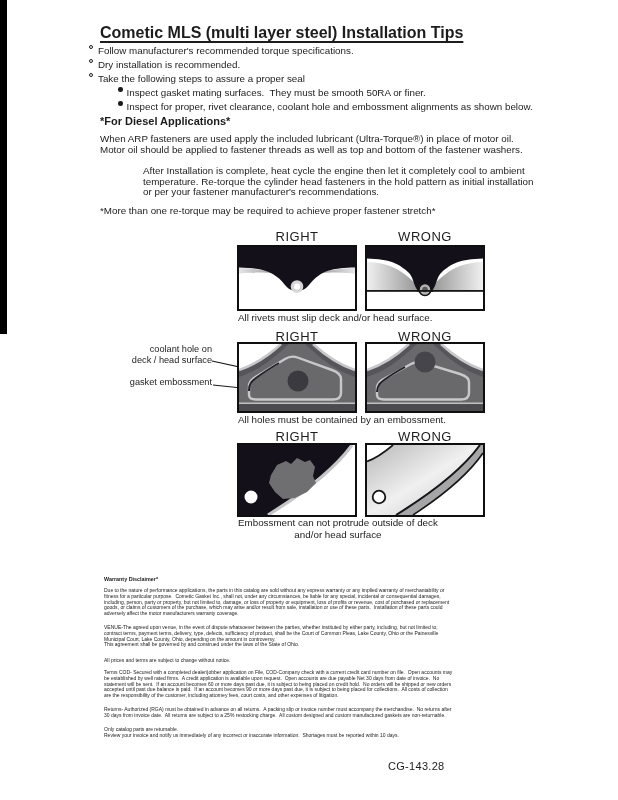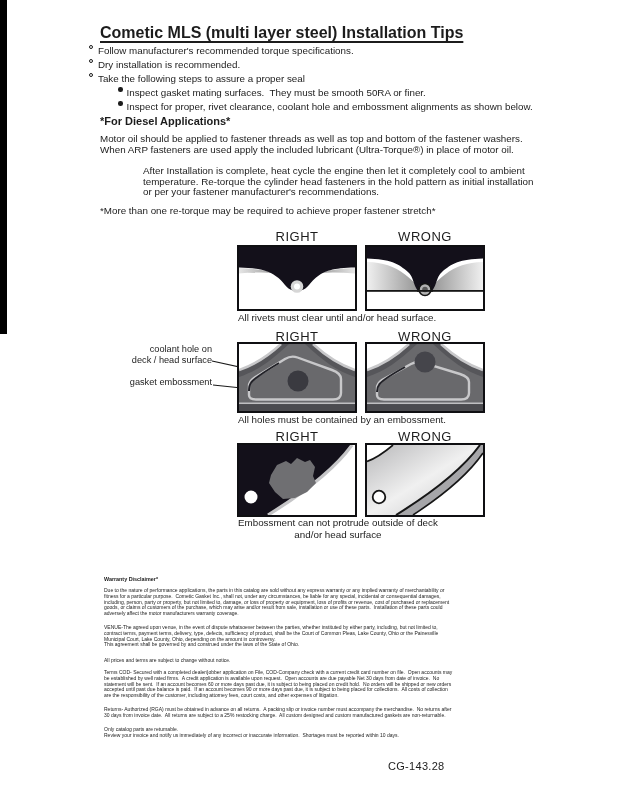--- a/index.html
+++ b/index.html
@@ -78,22 +78,22 @@
     <span class="pre">Inspect gasket mating surfaces.  They must be smooth 50RA or finer.</span>
   </div>
   <div class="brow sub">
     <span class="mark-fill"></span>
     <span class="pre">Inspect for proper, rivet clearance, coolant hole and embossment alignments as shown below.</span>
   </div>
 </div>
 
 <div class="abs h2 pre">*For Diesel Applications*</div>
 <div class="abs para p1">
+    <div class="ln">When ARP fasteners are used apply the included lubricant (Ultra-Torque®) in place of motor oil.</div>
     <div class="ln">Motor oil should be applied to fastener threads as well as top and bottom of the fastener washers.</div>
-    <div class="ln">When ARP fasteners are used apply the included lubricant (Ultra-Torque®) in place of motor oil.</div>
   </div>
 <div class="abs para p2">
     <div class="ln">After Installation is complete, heat cycle the engine then let it completely cool to ambient</div>
     <div class="ln">temperature. Re-torque the cylinder head fasteners in the hold pattern as initial installation</div>
     <div class="ln">or per your fastener manufacturer's recommendations.</div>
   </div>
 <div class="abs para pnote pre">*More than one re-torque may be required to achieve proper fastener stretch*</div>
 
 <div class="abs rwlabel" style="left:237px; top:229px;">RIGHT</div>
 <div class="abs rwlabel" style="left:365px; top:229px;">WRONG</div>
@@ -135,21 +135,21 @@
     <path d="M0,15 C16,15.5 27,19 38,27.5 C45,33 50,38.5 56,41.5 L56,44 H0 Z" fill="url(#dl2)"></path>
     <path d="M116,15 C100,15.5 89,19 78,27.5 C71,33 66,38.5 60,41.5 L60,44 H116 Z" fill="url(#dr2)"></path>
     <rect x="0" y="43" width="116" height="1.8" fill="#161616"></rect>
     <path d="M0,0 H116 V11.5 C93,12 84.5,16.5 74.5,25.5 C67.5,32 70,46.5 58,46.5 C46,46.5 48.5,32 41.5,25.5 C31.5,16.5 23,12 0,11.5 Z" style="fill:var(--panel-black)"></path>
     <circle cx="58" cy="42.5" r="6" fill="#b2b2b2" stroke="#141414" stroke-width="1.6"></circle>
     <circle cx="58" cy="42.5" r="2.8" fill="#5a5a5a"></circle>
     <rect x="50" y="43" width="16" height="1.8" fill="#161616"></rect>
   </svg>
 </div>
 
-<div class="abs cap pre" style="top:312px;">All rivets must clear until and/or head surface.</div>
+<div class="abs cap pre" style="top:312px;">All rivets must slip deck and/or head surface.</div>
 
 <div class="abs rwlabel" style="left:237px; top:329px;">RIGHT</div>
 <div class="abs rwlabel" style="left:365px; top:329px;">WRONG</div>
 
 <div class="abs ann ann-coolant">
   <div class="pre">coolant hole on</div>
   <div class="pre">deck / head surface</div>
 </div>
 <div class="abs ann ann-emboss pre">gasket embossment</div>
 

